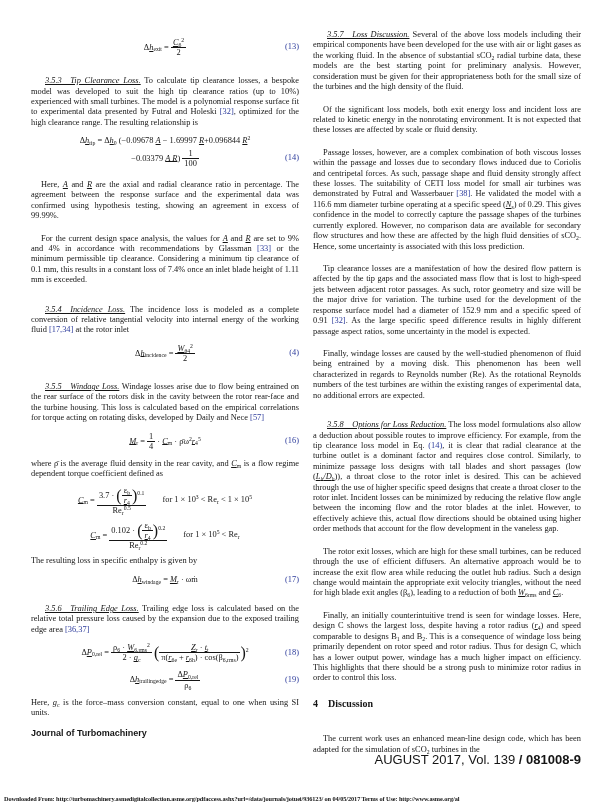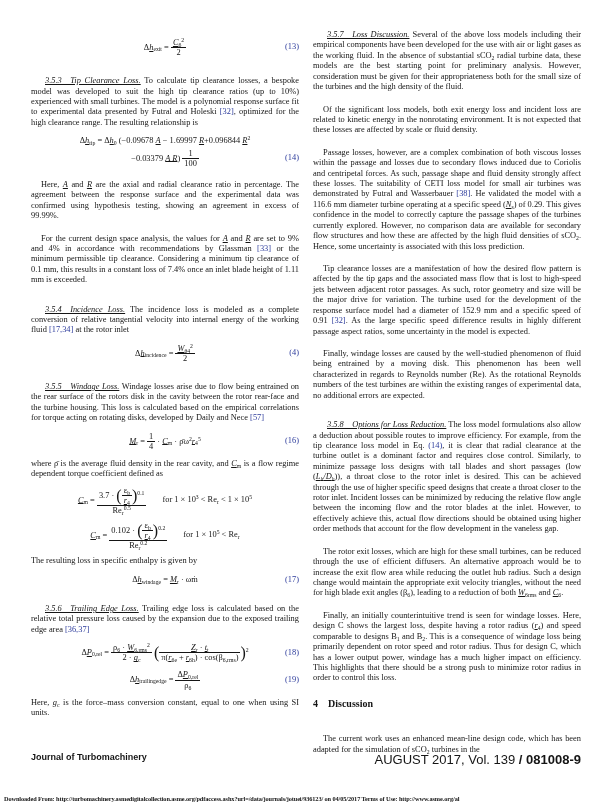--- a/index.html
+++ b/index.html
@@ -19,21 +19,21 @@
   .eqpad{width:34px;flex:none;}
   .eqmath{flex:1;text-align:center;text-indent:0;}
   .eqnum{width:34px;flex:none;text-align:right;color:#2b3a9b;}
   .cmrow{display:flex;align-items:center;justify-content:center;gap:16px;margin:6px 0;}
   .cond{white-space:nowrap;}
   .frac{display:inline-block;vertical-align:middle;text-align:center;line-height:1.08;}
   .ft{display:block;padding:0 2px;}
   .fb{display:block;border-top:0.7px solid #151515;padding:0 2px;}
   .bp{font-size:1.9em;font-weight:300;vertical-align:middle;line-height:0;}
   .heading{font-weight:bold;font-size:10px;margin:14px 0 24px 0;text-align:left;text-indent:0;}
-  .footer-left{position:absolute;left:31px;top:752px;font-family:"Liberation Sans",sans-serif;
+  .footer-left{position:absolute;left:31px;top:728px;font-family:"Liberation Sans",sans-serif;
                font-weight:bold;font-size:9px;}
   .footer-right{position:absolute;right:31px;top:752px;font-family:"Liberation Sans",sans-serif;
                 font-size:13px;}
   .footer-right .pagenum, .footer-right .sep{font-weight:bold;}
   .download-line{position:absolute;left:4px;top:795px;width:606px;overflow:hidden;white-space:nowrap;
                  font-family:"Liberation Serif",serif;font-weight:bold;font-size:6.3px;letter-spacing:-0.1px;}
 </style>
 </head>
 <body>
 

